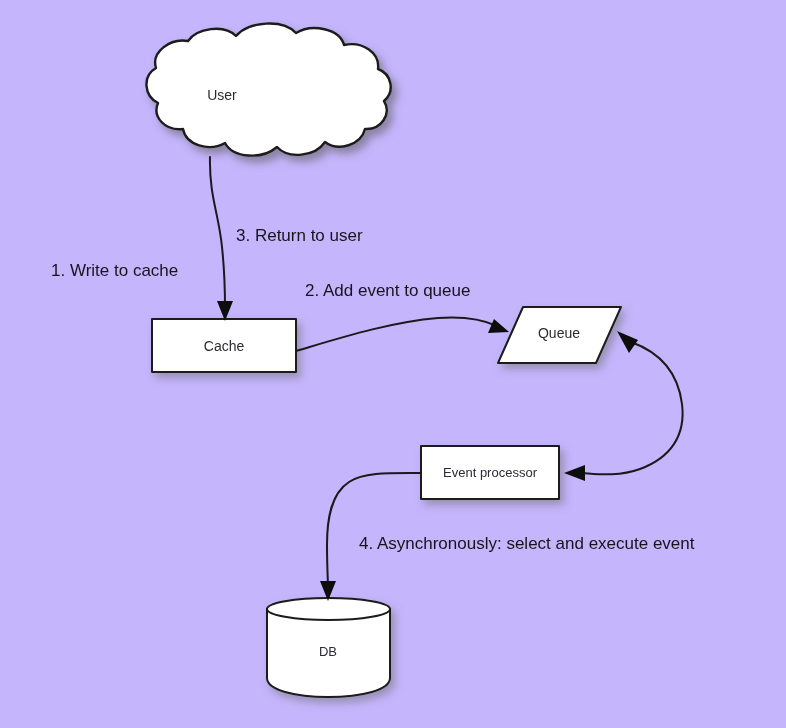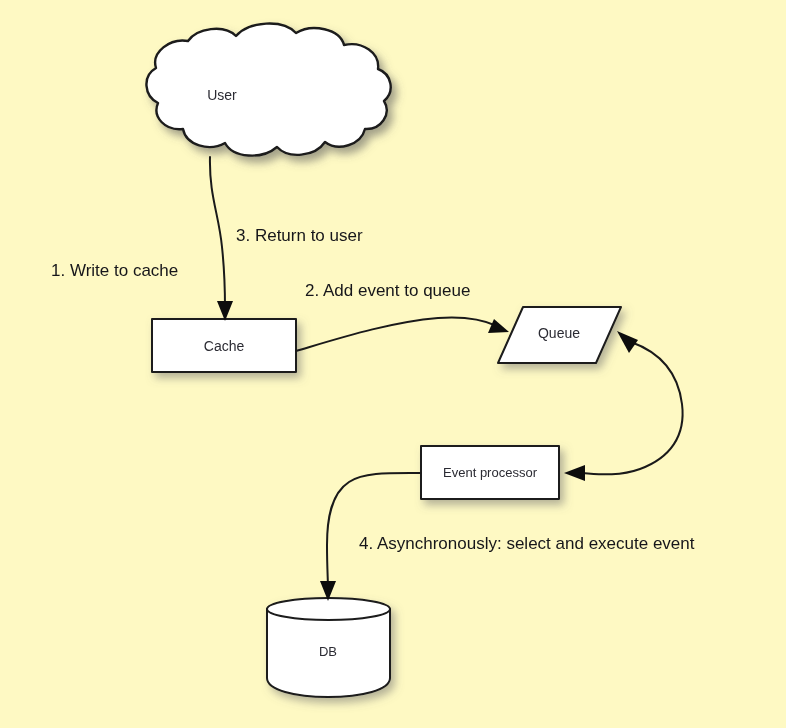--- a/index.html
+++ b/index.html
@@ -10,21 +10,21 @@
   body {
     width: 786px;
     height: 728px;
     font-family: "Liberation Sans", sans-serif;
     overflow: hidden;
   }
   #canvas {
     position: relative;
     width: 786px;
     height: 728px;
-    background: #fef9c3;
+    background: #c4b5fd;
   }
   svg#diagram {
     position: absolute;
     left: 0;
     top: 0;
     width: 786px;
     height: 728px;
     display: block;
   }
   .node-label {

